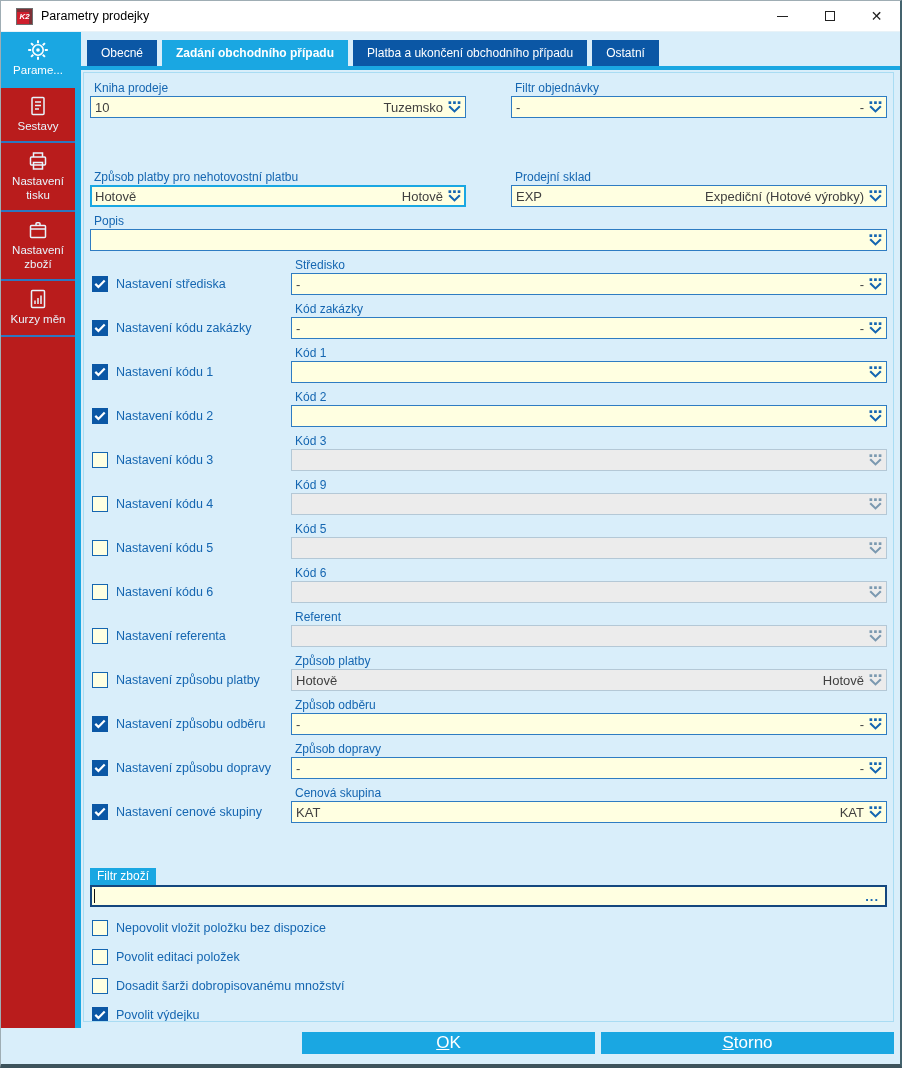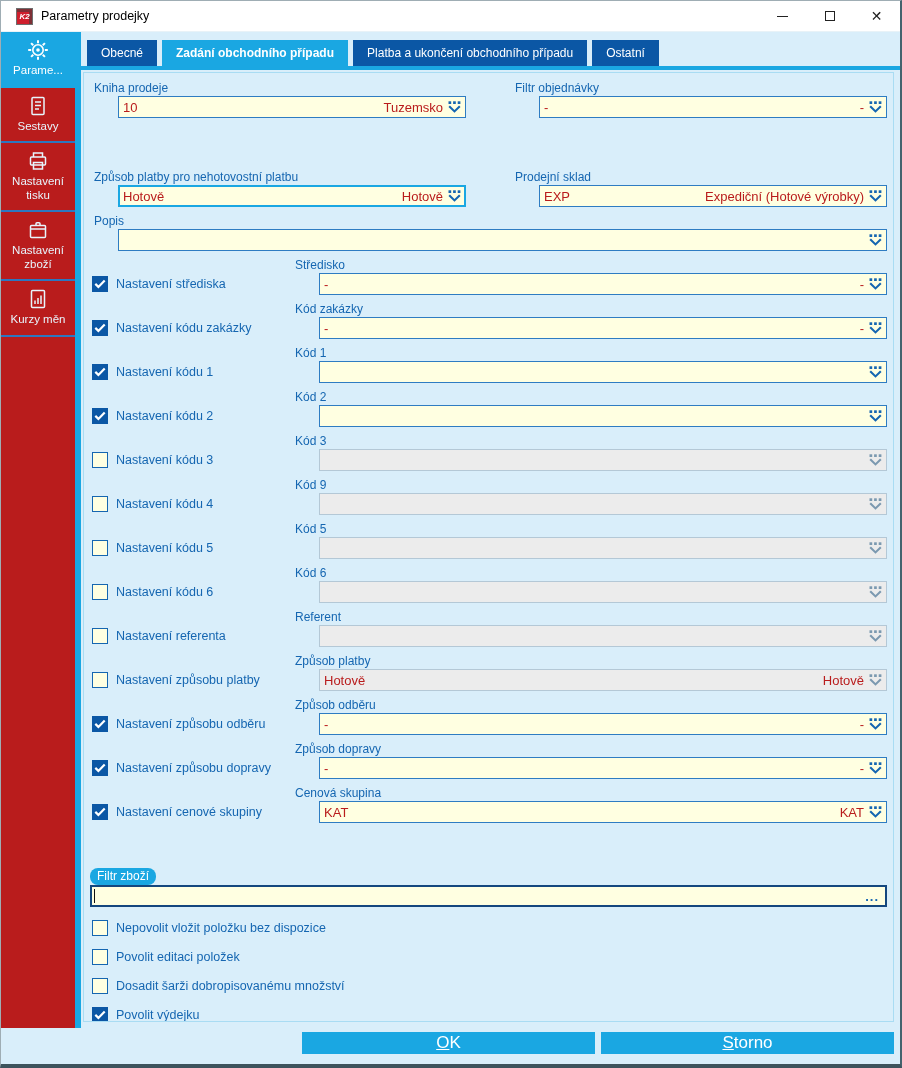--- a/index.html
+++ b/index.html
@@ -39,40 +39,40 @@
   .tab-underline { height:4px; background:#1aa7e2; flex:0 0 auto; }
 
   .content-wrap { flex:1; padding:2px 6px 6px 2px; min-height:0; }
   .content { height:100%; border:1px solid #a9dcf3; padding:8px 6px 0 6px; overflow:hidden; }
 
   
   .top-grid { display:grid; grid-template-columns:1fr 1fr; column-gap:12px;gap:45px; }
   .field-group { margin-bottom:7px; }
   .field-label { font-size:12px; color:#1566b1; height:15px; line-height:15px; padding-left:4px; white-space:nowrap; }
   .k2field { height:22px; border:1px solid #2e7cc2; background:#ffffe1; display:flex; align-items:center;
-    padding:0 4px; font-size:13px; color:#b91c1c;margin-left:28px; }
+    padding:0 4px; font-size:13px; color:#404040; }
   .k2field .val { flex:1; white-space:nowrap; overflow:hidden; }
   .k2field .desc { margin-right:5px; white-space:nowrap; }
   .lookup-icon { color:#1566b1; display:flex; align-items:center; flex:0 0 auto; }
   .k2field.focused { border:2px solid #1aa7e2; padding:0 3px; }
   .k2field.disabled { background:#ececec; border-color:#b4c8d6; }
   .k2field.disabled .lookup-icon { color:#7b99b0; }
 
   
   .cb-rows { margin-top:5px; }
   .cb-row { display:grid; grid-template-columns:201px 1fr; }
   .cb-left { align-self:end; height:22px; margin-bottom:7px; display:flex; align-items:center; padding-left:2px; }
   .k2check { width:16px; height:16px; border:1px solid #1566b1; background:#ffffe1;
     display:inline-flex; align-items:center; justify-content:center; flex:0 0 auto; }
   .k2check.checked { background:#0b57a5; border-color:#0b57a5; }
   .cb-label { margin-left:8px; font-size:12.5px; color:#1566b1; white-space:nowrap; }
 
   
   .filter-section { margin-top:36px; }
-  .filter-badge { display:inline-block; background:#1aa7e2; color:#fff; font-size:12px; padding:1px 7px 2px;border-radius:8px; }
+  .filter-badge { display:inline-block; background:#1aa7e2; color:#fff; font-size:12px; padding:1px 7px 2px; }
   .filterfield { height:22px; border:2px solid #14477e; background:#ffffe1; display:flex; align-items:center; padding:0 6px 0 2px; }
   .caret { width:1px; height:14px; background:#111; flex:0 0 auto; }
   .filterfield .val { flex:1; font-size:13px; }
   .more { color:#1566b1; font-weight:bold; font-size:13px; letter-spacing:1px; }
 
   
   .bottom-checks { margin-top:12px; }
   .check-line { display:flex; align-items:center; height:17px; margin-bottom:12px; padding-left:2px; }
 
   

